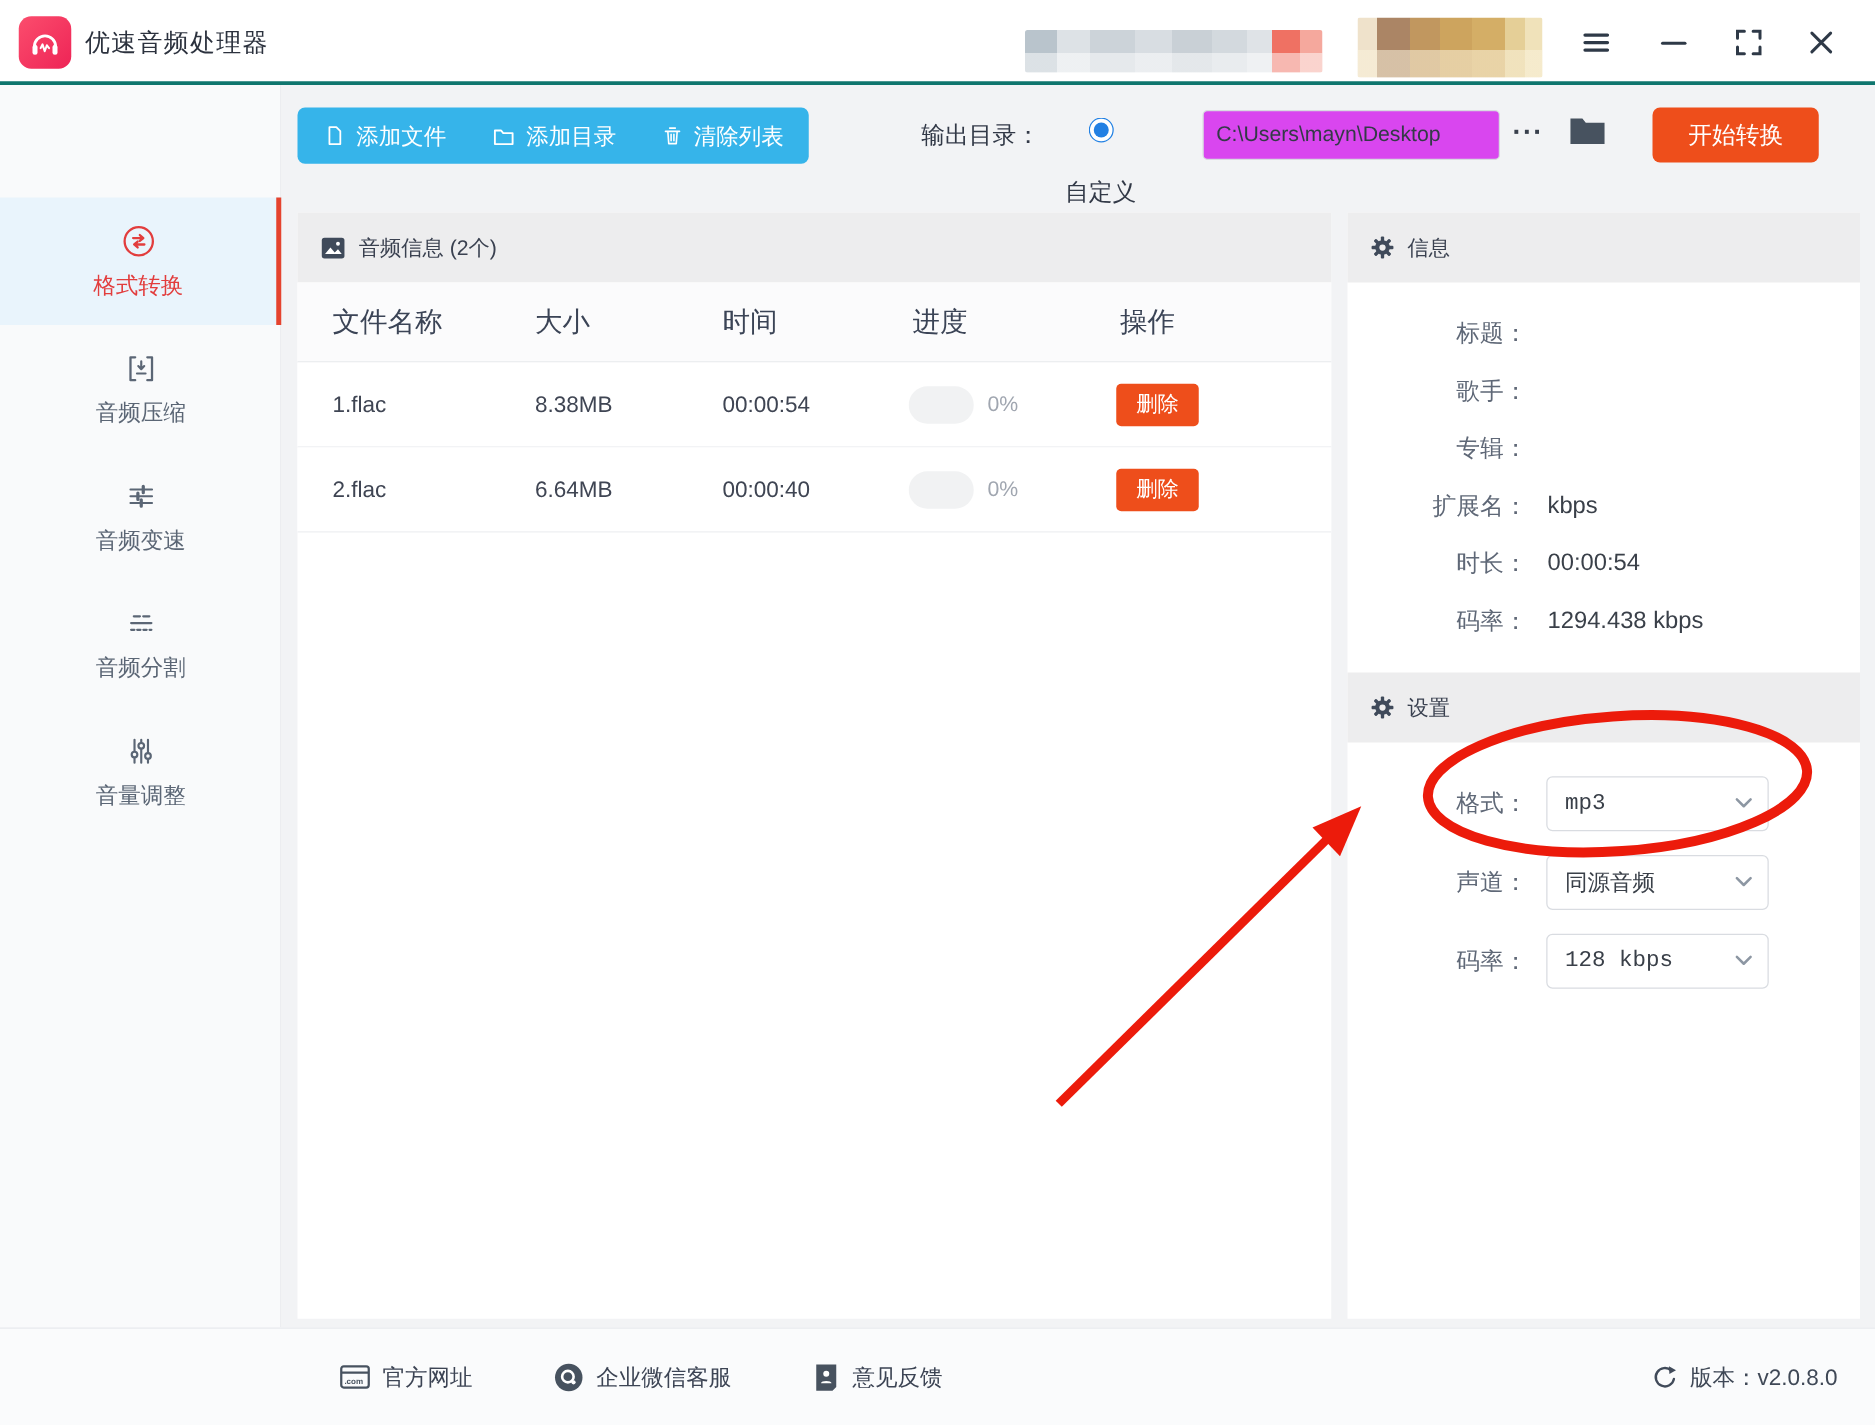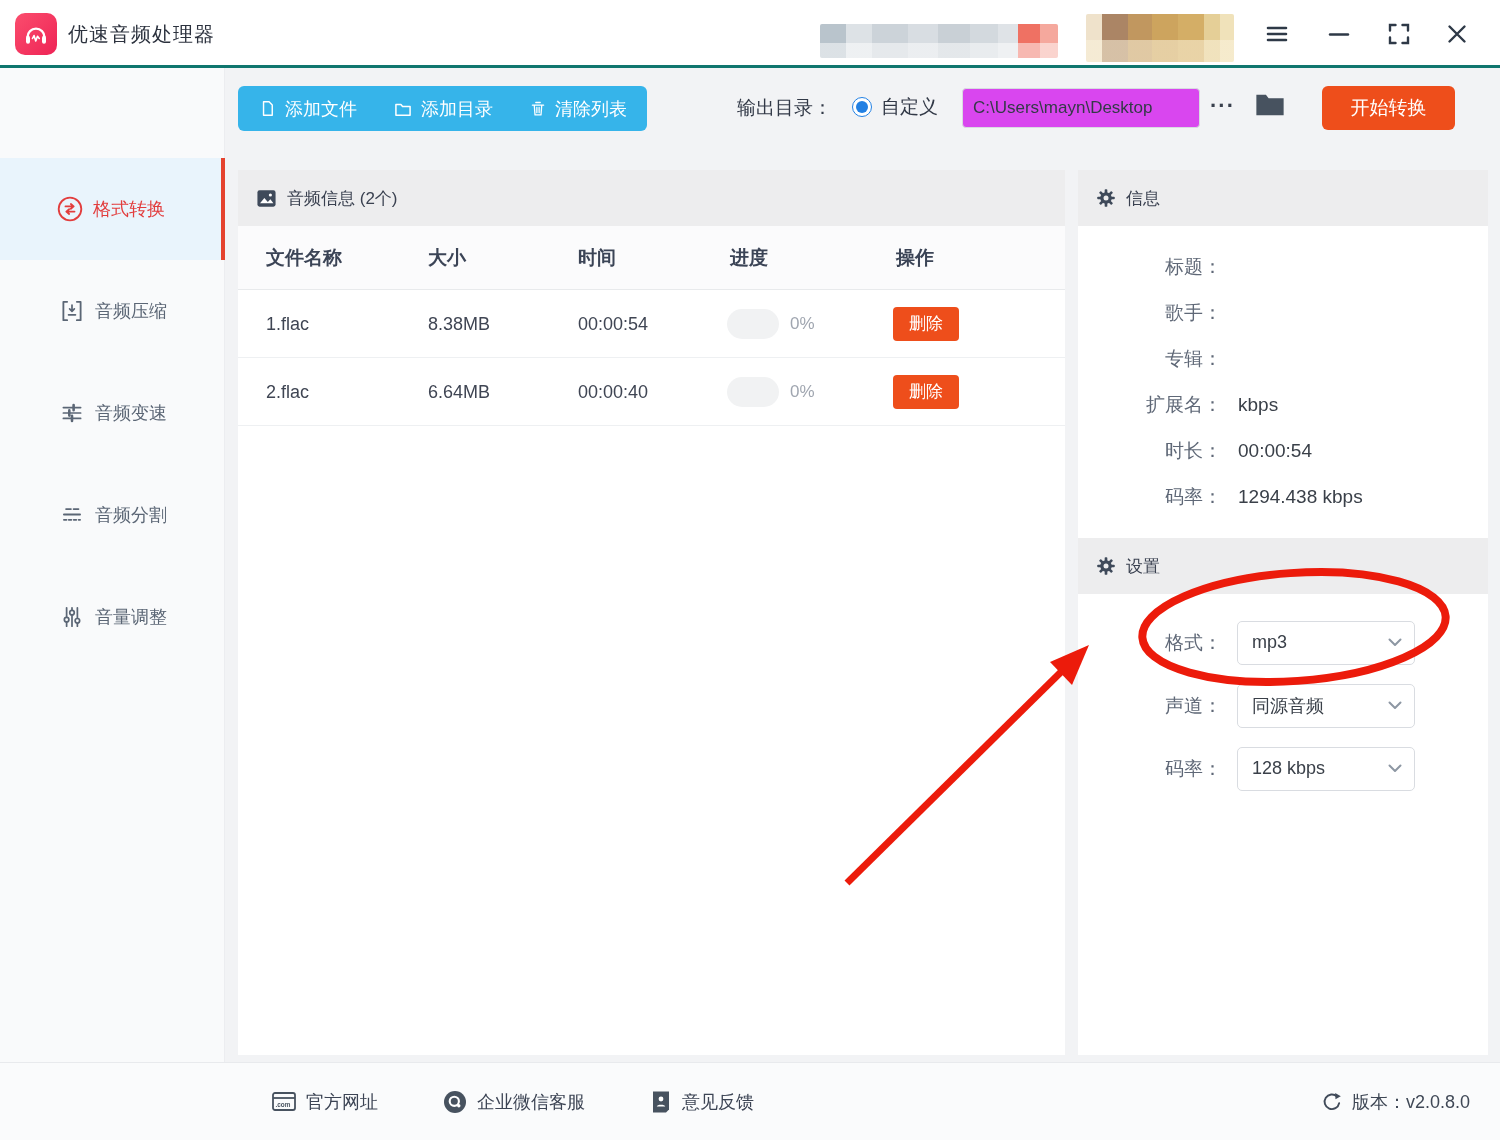--- a/index.html
+++ b/index.html
@@ -19,62 +19,62 @@
       linear-gradient(to bottom, rgba(255,255,255,0) 0 55%, rgba(255,255,255,.5) 55% 100%),
       linear-gradient(to right,#b9c4cc 0 26px,#dde2e6 26px 52px,#ccd3d9 52px 88px,#d8dde2 88px 118px,#c9d0d6 118px 150px,#d3d9de 150px 178px,#dfe3e7 178px 198px,#ef7163 198px 220px,#f5a89d 220px 238px); }
   .censor2 { left:1086px; top:14px; width:148px; height:48px;
     background:
       linear-gradient(to bottom, rgba(255,255,255,0) 0 55%, rgba(250,242,220,.55) 55% 100%),
       linear-gradient(to right,#efe2cb 0 16px,#ab8565 16px 42px,#c1975f 42px 66px,#cda45e 66px 92px,#d4ae66 92px 118px,#e5cf97 118px 134px,#f0e2ba 134px 148px); }
   .winbtn { position:absolute; top:18px; width:34px; height:32px; display:flex; align-items:center; justify-content:center; cursor:pointer; color:#2e3947; }
 
   
   .sidebar { position:absolute; left:0; top:68px; width:225px; height:994px; background:#f9fafb; border-right:1px solid #ecedf0; }
-  .side-item { margin-top:0; width:225px; height:102px; display:flex; flex-direction:row; align-items:center; justify-content:center; gap:9px;
+  .side-item { margin-top:0; width:225px; height:102px; display:flex; flex-direction:column; align-items:center; justify-content:center; gap:9px;
                color:#5b6675; font-size:18px; cursor:pointer; }
   .side-item:first-child { margin-top:90px; }
   .side-item.active { background:#e9f4fc; color:#e23d3d; border-right:4px solid #e5432e; }
 
   
   .btn-group { position:absolute; left:238px; top:86px; height:45px; background:#36b4ea; border-radius:6px;
                display:flex; align-items:center; padding:0 20px; gap:36px; }
   .tool-btn { display:flex; align-items:center; gap:8px; color:#ffffff; font-size:18px; cursor:pointer; white-space:nowrap; }
   .outdir-label { position:absolute; left:737px; top:95px; font-size:19px; color:#323947; }
-  .radio-wrap { position:absolute; left:852px; top:94px; display:flex; align-items:center; gap:9px; font-size:19px; color:#323947; }
+  .radio-wrap { position:absolute; left:852px; top:94px; display:flex; align-items:center; gap:27px; font-size:19px; color:#323947;flex-direction:column; }
   .radio-wrap input { width:20px; height:20px; accent-color:#2280e3; }
   .path-input { position:absolute; left:962px; top:88px; width:238px; height:40px; border:1px solid #d8dbe0; border-radius:4px;
                 padding:0 10px; font-size:17px; color:#333a47; font-family:inherit; background:#d946ef; }
   .more-btn { position:absolute; left:1210px; top:93px; font-size:22px; font-weight:bold; color:#39404d; letter-spacing:1px; cursor:pointer; }
   .folder-btn { position:absolute; left:1253px; top:90px; cursor:pointer; }
   .start-btn { position:absolute; left:1322px; top:86px; width:133px; height:44px; background:#ee4e1b; border:none; border-radius:6px;
                color:#fff; font-size:19px; font-family:inherit; cursor:pointer; }
 
   
   .file-panel { position:absolute; left:238px; top:170px; width:827px; height:885px; background:#ffffff; }
   .panel-header { height:56px; background:#ededee; display:flex; align-items:center; gap:10px; padding:0 18px; font-size:17px; color:#3a4150; }
-  .cols { position:relative; height:64px; background:#fbfbfc; border-bottom:1px solid #e8eaec; font-weight:bold; font-size:19px; color:#3b4456; }
+  .cols { position:relative; height:64px; background:#fbfbfc; border-bottom:1px solid #e8eaec; font-weight:normal; font-size:22px; color:#3b4456; }
   .cols span, .frow span { position:absolute; top:50%; transform:translateY(-50%); }
   .c1{left:28px;} .c2{left:190px;} .c3{left:340px;} .c4{left:492px;} .c5{left:658px;}
   .frow { position:relative; height:68px; border-bottom:1px solid #eef0f2; font-size:18px; color:#3f4553; background:#fff; }
   .progress-pill { position:absolute; left:489px; top:50%; transform:translateY(-50%); width:52px; height:30px; border-radius:15px; background:#f1f2f3; }
   .pct { left:552px; color:#a0a6b0; font-size:17px; }
   .del-btn { position:absolute; left:655px; top:50%; transform:translateY(-50%); width:66px; height:34px; background:#ee4e1b; border:none; border-radius:4px;
              color:#fff; font-size:17px; font-family:inherit; cursor:pointer; }
 
   
   .right-panel { position:absolute; left:1078px; top:170px; width:410px; height:885px; background:#ffffff; }
   .info-fields { padding-top:18px; }
   .ifield { display:flex; align-items:center; height:46px; font-size:19px; }
   .ifield .lbl { width:144px; text-align:right; color:#5f6877; }
   .ifield .val { margin-left:16px; color:#3a4049; }
   .settings-header { margin-top:0; }
   .sfield { display:flex; align-items:center; height:63px; font-size:19px; }
   .sfield .lbl { width:144px; text-align:right; color:#5f6877; }
   .select-box { margin-left:15px; width:178px; height:44px; border:1px solid #d9dce1; border-radius:5px; background:#fff;
-                display:flex; align-items:center; padding:0 14px; font-size:18px; color:#3a4049; cursor:pointer; position:relative; }
+                display:flex; align-items:center; padding:0 14px; font-size:18px; color:#3a4049; cursor:pointer; position:relative;font-family:Liberation Mono, monospace; }
   .select-box svg { position:absolute; right:12px; }
 
   
   .footer { position:absolute; left:0; top:1062px; width:1500px; height:78px; background:#fafbfc; border-top:1px solid #e8eaed; }
   .footer-links { position:absolute; left:271px; top:0; height:78px; display:flex; align-items:center; gap:64px; }
   .flink { display:flex; align-items:center; gap:9px; font-size:18px; color:#3c4454; cursor:pointer; }
   .version { position:absolute; right:30px; top:0; height:78px; display:flex; align-items:center; gap:9px; font-size:18px; color:#3f4856; }
 
   
   .annotation { position:absolute; left:0; top:0; z-index:60; pointer-events:none; }

